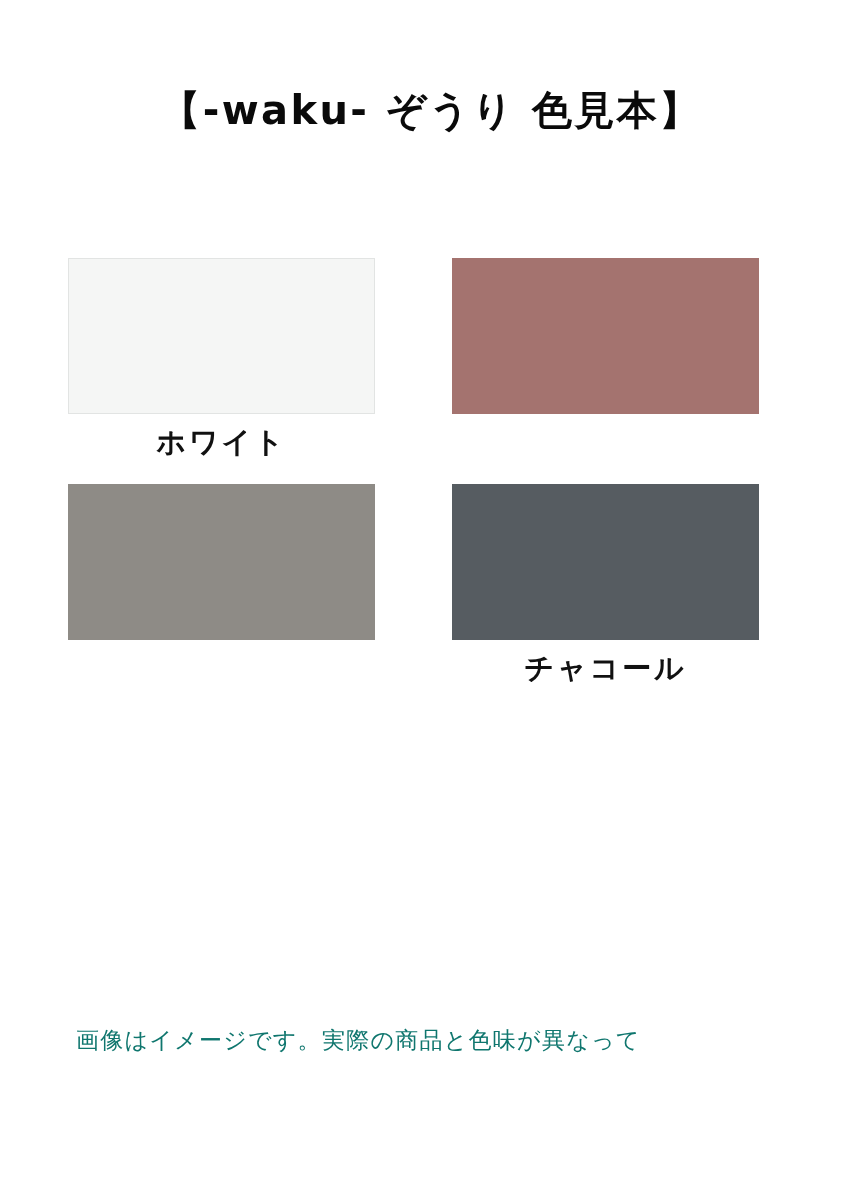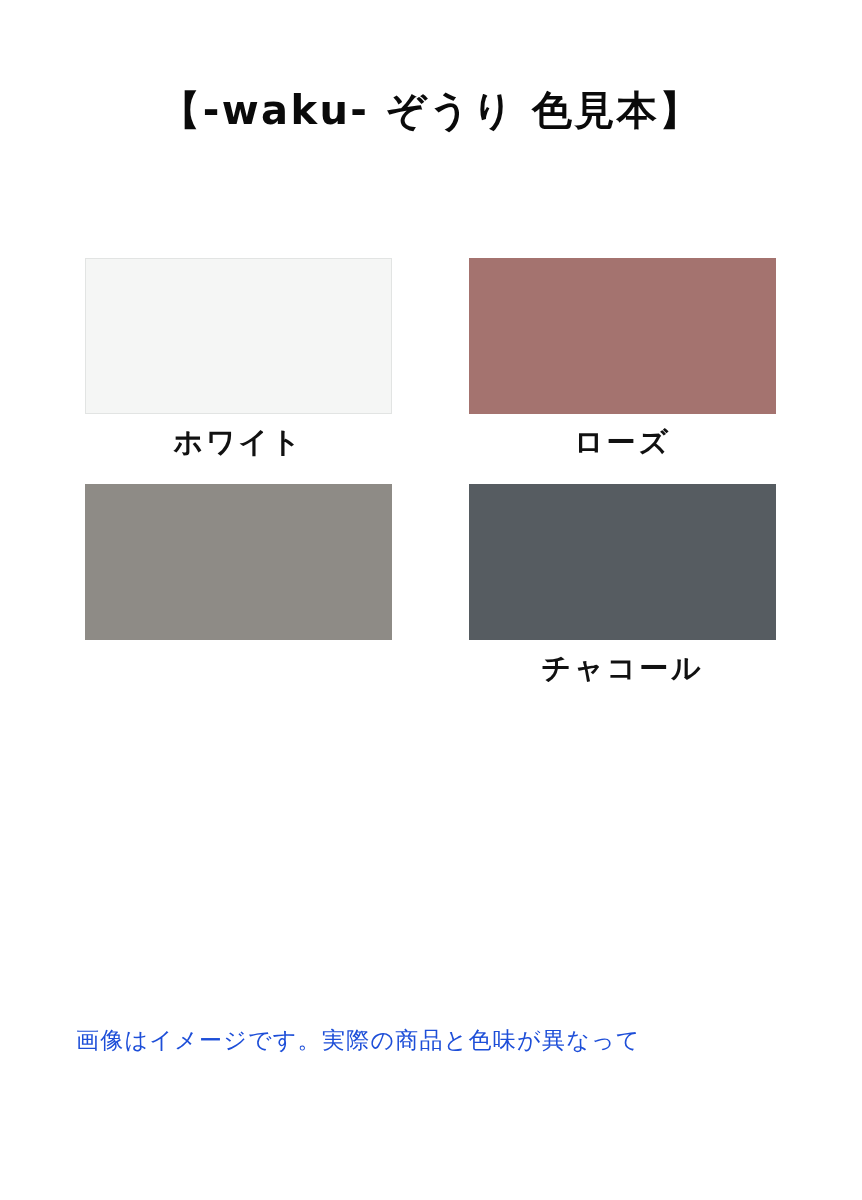--- a/index.html
+++ b/index.html
@@ -40,21 +40,21 @@
     color: #0a0a0a;
     letter-spacing: 0.06em;
     line-height: 1.2;
     white-space: nowrap;
   }
 
   
   .swatch-grid {
     position: absolute;
     top: 258px;
-    left: 85px;
+    left: 68px;
     width: 692px;
     display: flex;
     flex-wrap: wrap;
     column-gap: 77px;
     row-gap: 24px;
   }
   .swatch-cell {
     width: 307px;
     display: block;
   }
@@ -109,32 +109,31 @@
 
   <div class="swatch-grid">
 
     <div class="swatch-cell">
       <div class="swatch-chip bordered" style="background: rgb(245, 246, 245); border: 1px solid rgb(226, 228, 227);"></div>
       <span class="swatch-label">ホワイト</span>
     </div>
 
     <div class="swatch-cell">
       <div class="swatch-chip" style="background: rgb(164, 115, 111);"></div>
-      <span class="swatch-label">ローズ</span>
     </div>
 
 
     <div class="swatch-cell">
       <div class="swatch-chip" style="background: rgb(142, 139, 134);"></div>
     </div>
 
     <div class="swatch-cell">
       <div class="swatch-chip" style="background: rgb(86, 92, 97);"></div>
       <span class="swatch-label">チャコール</span>
     </div>
 
   </div>
 
-  <div class="disclaimer" style="color: #1d4ed8;">
+  <div class="disclaimer" style="color: #0f766e;">
     <p>画像はイメージです。実際の商品と色味が異なって</p>
   </div>
 
 </div>
 
 </body></html>

